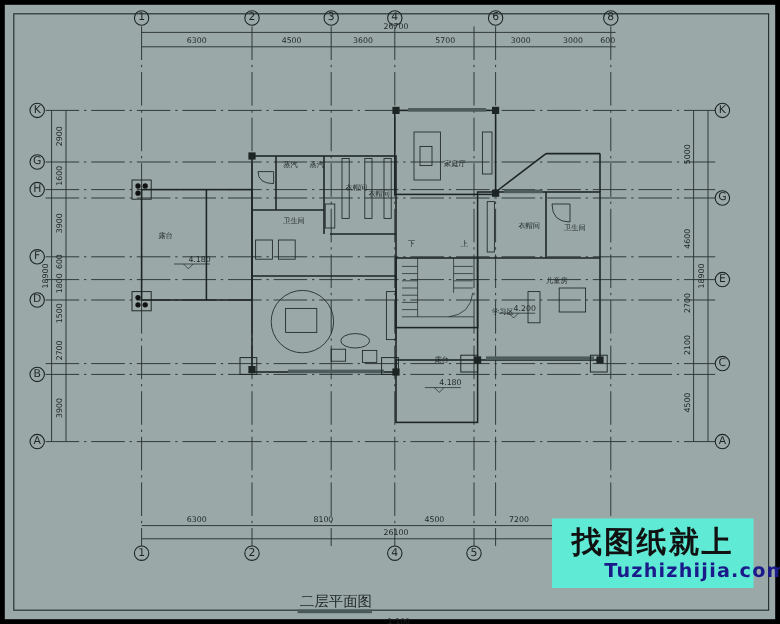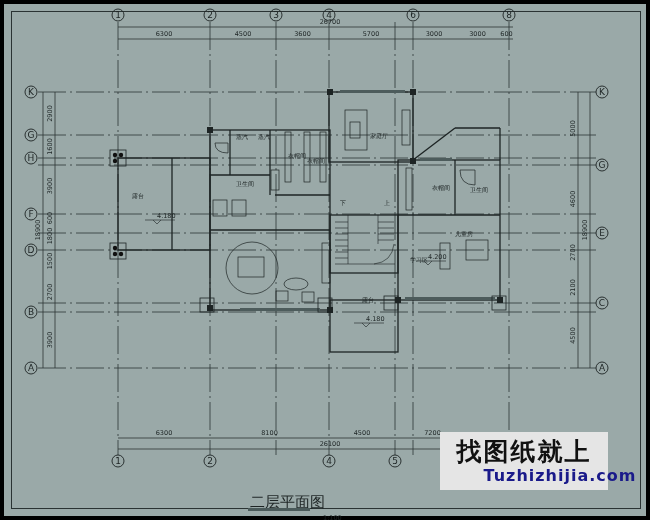--- a/index.html
+++ b/index.html
@@ -5,24 +5,24 @@
   html,body{margin:0;padding:0;}
   body{width:650px;height:520px;background:#000;position:relative;overflow:hidden;font-family:"DejaVu Sans",sans-serif;}
   #frame{position:absolute;left:4px;top:4px;width:642px;height:512px;background:#9aa9a8;}
   #frame-inner{position:absolute;left:7px;top:7px;width:628px;height:496px;border:1px solid #2a3333;}
   svg{position:absolute;left:0;top:0;}
   .lbl{font-family:"DejaVu Sans",sans-serif;fill:#1d2424;}
   .dim{font-size:6.5px;}
   .room{font-size:6px;}
   .axis-circle{fill:none;stroke:#1d2424;stroke-width:0.9;}
   .axis-txt{font-size:9px;text-anchor:middle;dominant-baseline:central;}
-  #watermark{position:absolute;left:440px;top:432px;width:168px;height:58px;background:#e5e5e5;}
+  #watermark{position:absolute;left:460px;top:432px;width:168px;height:58px;background:#5eead4;}
   #wm-cn{position:absolute;left:0;top:3px;width:168px;text-align:center;font-size:25px;font-weight:bold;color:#111;letter-spacing:2px;font-family:"DejaVu Sans",sans-serif;}
   #wm-en{position:absolute;left:0;top:34px;width:168px;text-align:center;font-size:16px;font-weight:bold;color:#1a1a8a;font-family:"DejaVu Sans",sans-serif;letter-spacing:1px;padding-left:36px;}
-  #title{position:absolute;left:250px;top:493px;font-size:15px;color:#1d2424;font-family:"DejaVu Sans",sans-serif;}
+  #title{position:absolute;left:250px;top:493px;font-size:12px;color:#1d2424;font-family:"DejaVu Sans",sans-serif;}
   #title-under{position:absolute;left:248px;top:508px;width:62px;height:3px;background:#4a5a5a;}
   #scale{position:absolute;left:323px;top:514px;font-size:6.5px;color:#1d2424;font-family:"DejaVu Sans",sans-serif;}
 </style>
 </head>
 <body>
 
 <div id="frame">
   <div id="frame-inner"></div>
 </div>
 

